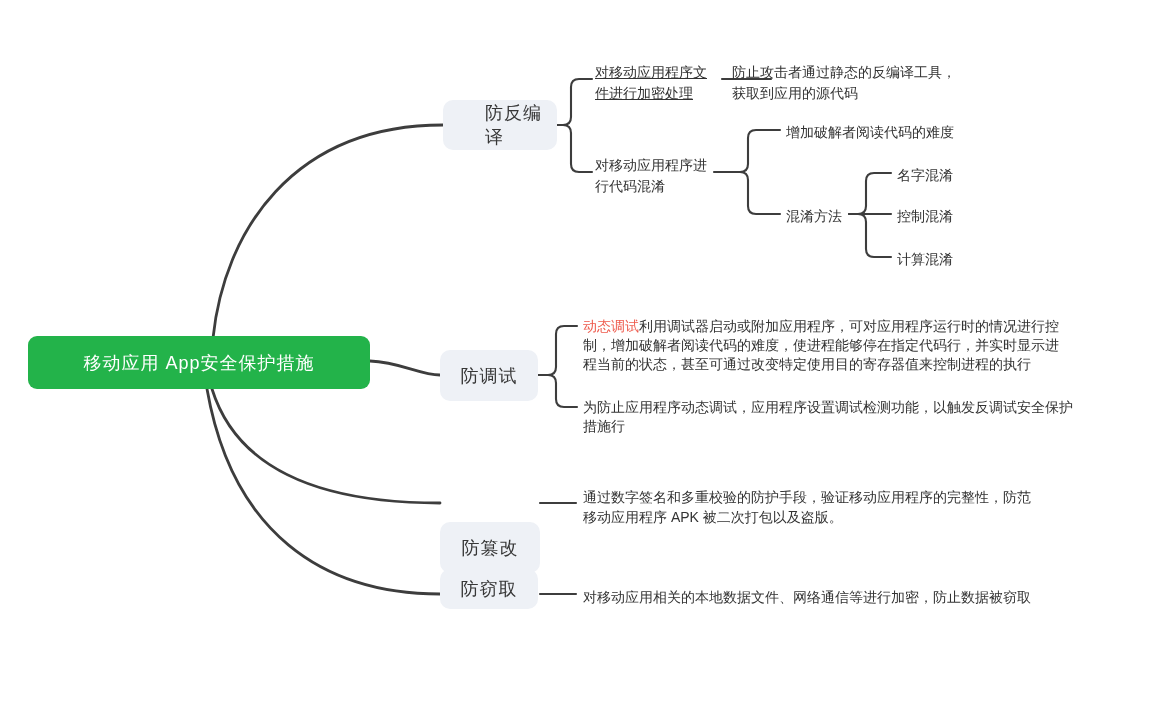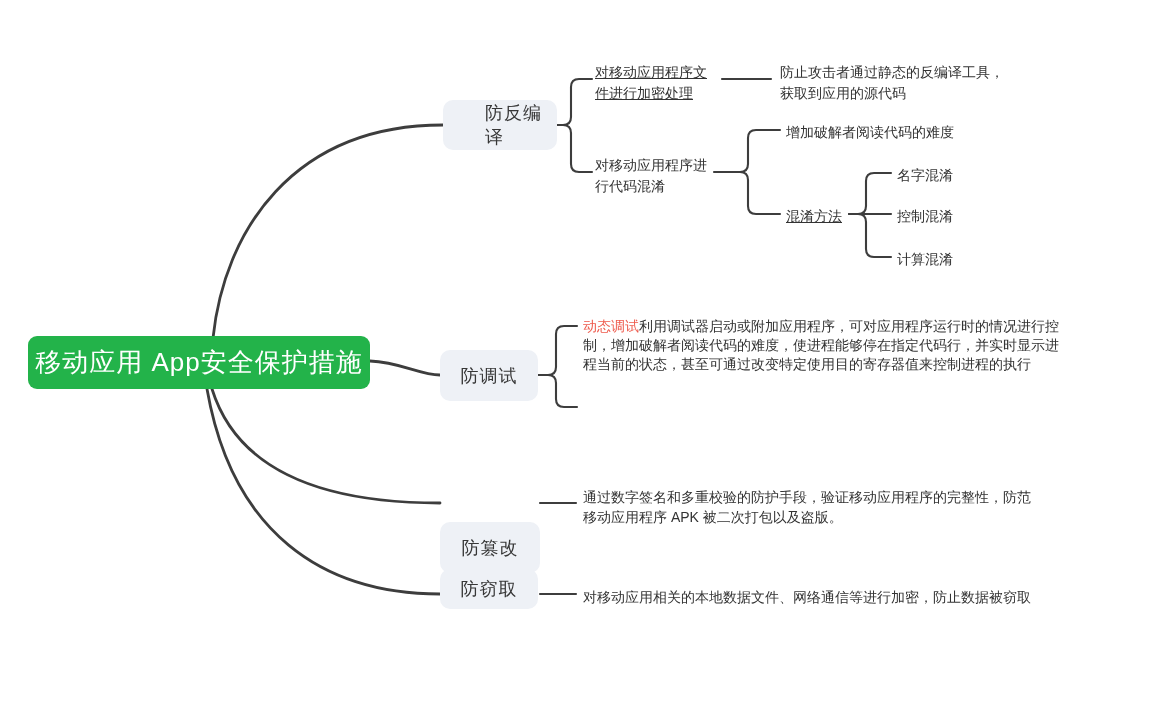--- a/index.html
+++ b/index.html
@@ -12,45 +12,45 @@
   }
   svg.links{position:absolute;left:0;top:0;width:1158px;height:709px;}
   svg.links path{fill:none;stroke:#3d3d3d;stroke-linecap:round;}
   svg.links path.main{stroke-width:2.8;}
   svg.links path.sub{stroke-width:2.1;}
 
   .root-node{
     position:absolute;left:28px;top:336px;width:342px;height:53px;
     background:#23b34a;border-radius:9px;
     display:flex;align-items:center;justify-content:center;
-    color:#ffffff;font-size:26px;letter-spacing:1px;
+    color:#ffffff;font-size:18px;letter-spacing:1px;
     box-sizing:border-box;cursor:pointer;
   }
   .branch-node{
     position:absolute;
     background:#eef1f6;border-radius:10px;
     display:flex;align-items:center;justify-content:center;
     color:#373737;font-size:18px;letter-spacing:1px;
     box-sizing:border-box;cursor:pointer;
   }
   .n-decompile{left:443px;top:100px;width:114px;height:50px;padding-left:42px;}
   .n-debug{left:440px;top:350px;width:98px;height:51px;}
   .n-tamper{left:440px;top:478px;width:100px;height:51px;margin-top:44px;}
   .n-theft{left:440px;top:569px;width:98px;height:40px;}
 
   .leaf{
     position:absolute;
     color:#333333;font-size:14px;line-height:20px;
     white-space:pre;cursor:pointer;
   }
   .t-enc{left:595px;top:62px;line-height:21px;text-decoration:underline;}
-  .t-result{left:780px;top:62px;line-height:21px;}
+  .t-result{left:732px;top:62px;line-height:21px;}
   .t-obf{left:595px;top:155px;line-height:21px;}
   .t-inc{left:786px;top:122px;}
-  .t-method{left:786px;top:206px;text-decoration:underline;}
+  .t-method{left:786px;top:206px;}
   .t-name{left:897px;top:165px;}
   .t-ctrl{left:897px;top:206px;}
   .t-calc{left:897px;top:249px;}
   .t-para1{left:583px;top:317px;line-height:19px;}
   .t-para2{left:583px;top:398px;line-height:19px;}
   .t-tamper{left:583px;top:487px;line-height:20px;}
   .t-steal{left:583px;top:587px;}
   .hl{color:#ee5a4c;}
 </style>
 </head>
@@ -102,18 +102,20 @@
 行代码混淆</div>
   <div class="leaf t-inc">增加破解者阅读代码的难度</div>
   <div class="leaf t-method">混淆方法</div>
   <div class="leaf t-name">名字混淆</div>
   <div class="leaf t-ctrl">控制混淆</div>
   <div class="leaf t-calc">计算混淆</div>
 
   <div class="leaf t-para1"><span class="hl">动态调试</span><span>利用调试器启动或附加应用程序，可对应用程序运行时的情况进行控
 制，增加破解者阅读代码的难度，使进程能够停在指定代码行，并实时显示进
 程当前的状态，甚至可通过改变特定使用目的寄存器值来控制进程的执行</span></div>
+  <div class="leaf t-para2">为防止应用程序动态调试，应用程序设置调试检测功能，以触发反调试安全保护
+措施行</div>
 
   <div class="leaf t-steal">对移动应用相关的本地数据文件、网络通信等进行加密，防止数据被窃取</div>
   <div class="leaf t-tamper">通过数字签名和多重校验的防护手段，验证移动应用程序的完整性，防范
 移动应用程序 APK 被二次打包以及盗版。</div>
 
 </div>
 
 </body></html>

